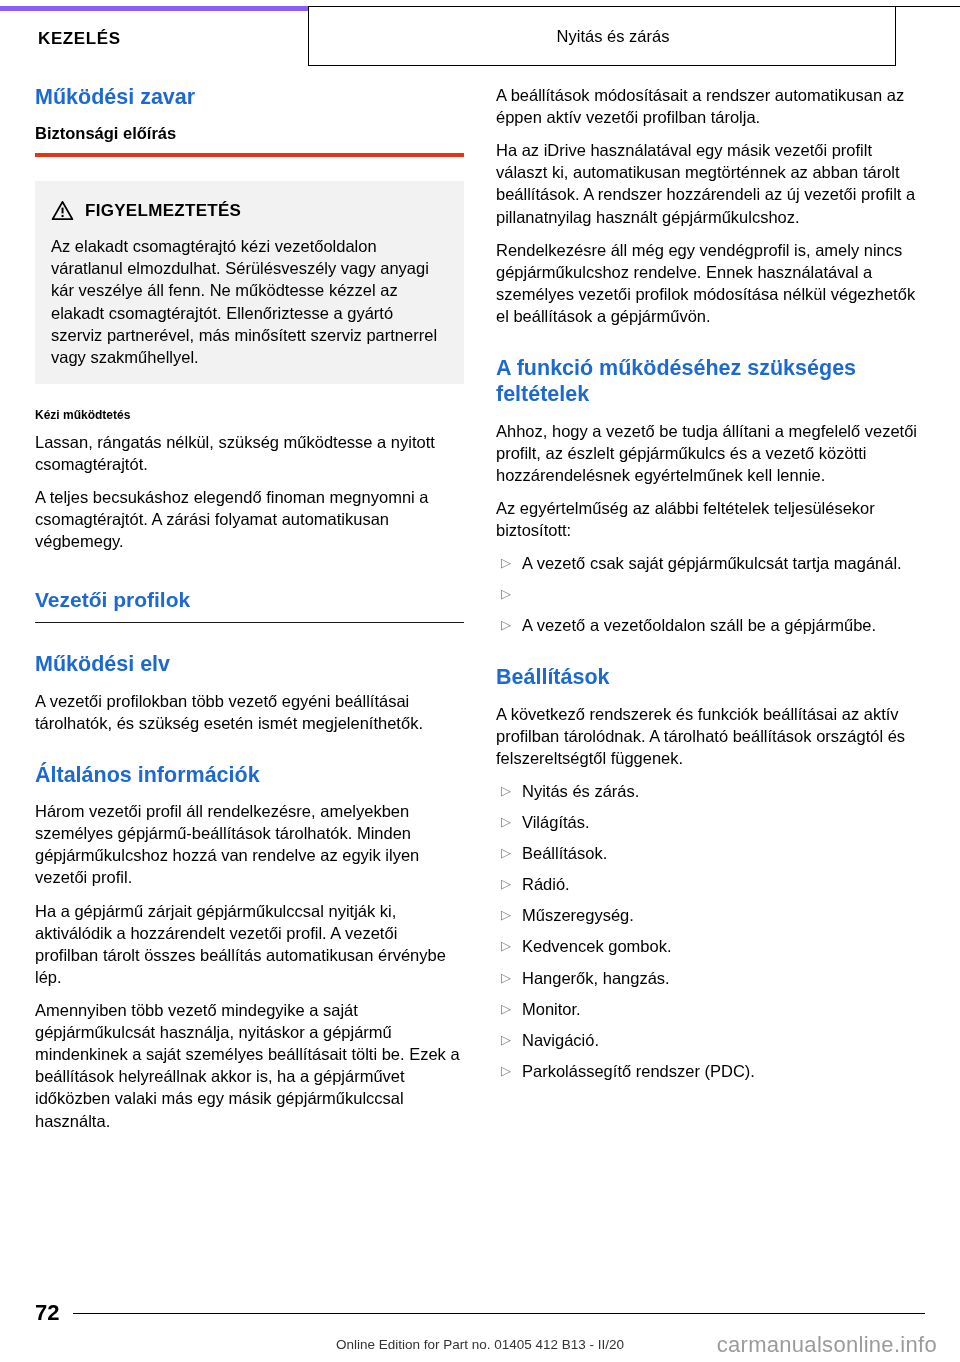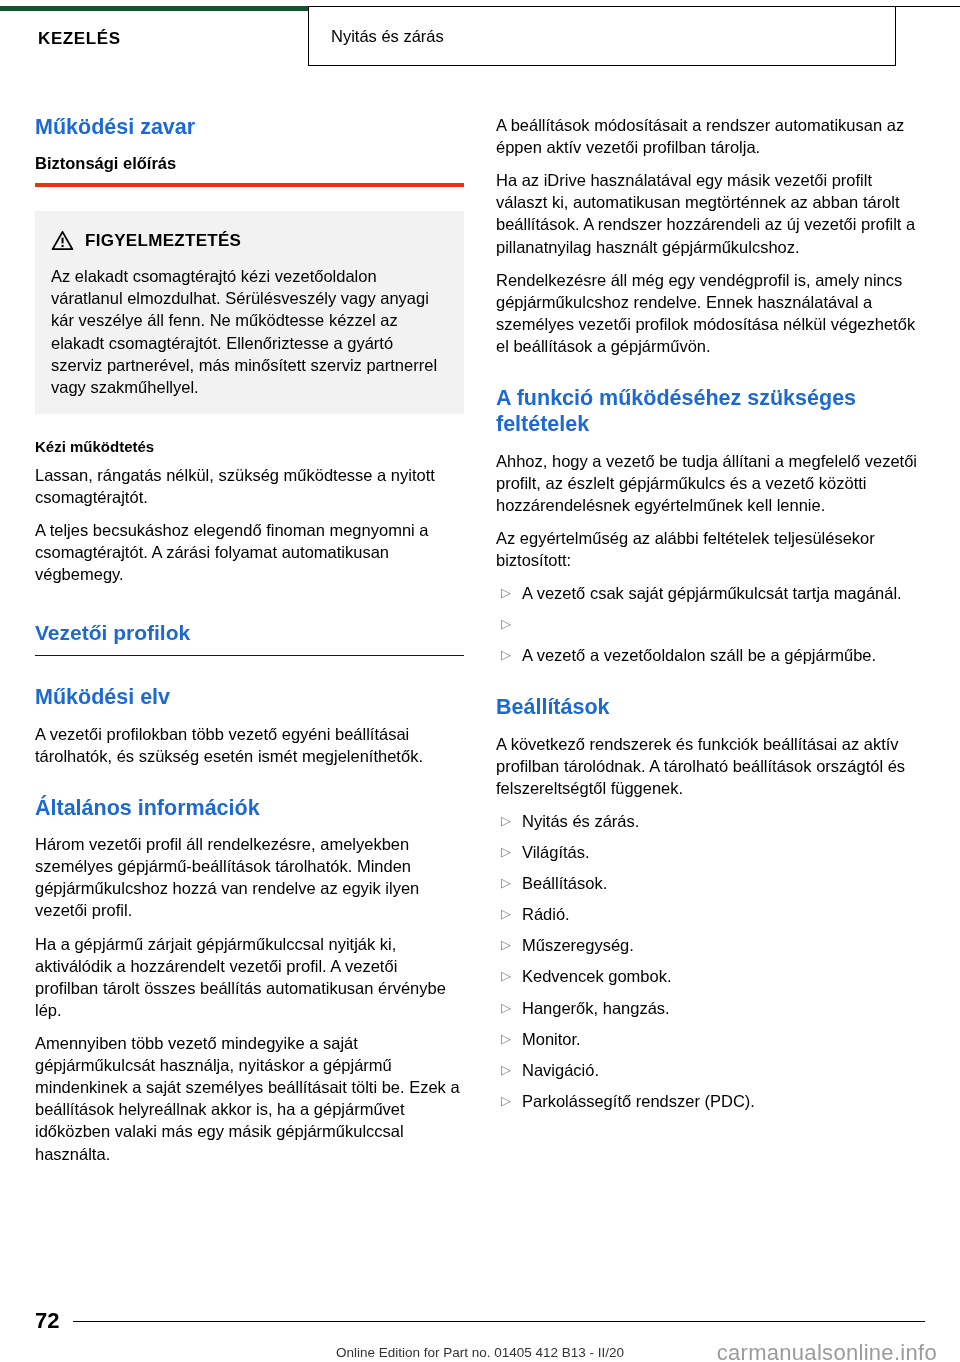--- a/index.html
+++ b/index.html
@@ -9,71 +9,72 @@
     font-family:"Liberation Sans", sans-serif;
     color:#000;
     position:relative;
     overflow:hidden;
   }
   .page { width:960px; height:1362px; position:relative; padding:0 35px; }
 
   
   .header { display:flex; align-items:stretch; height:60px; margin:6px -35px 0 -35px; }
   .header-left {
-    width:308px; border-top:5px solid #14532d;
+    width:308px; border-top:5px solid #8b5cf6;
     display:flex; align-items:center; padding-left:38px;
   }
   .chapter { font-weight:bold; font-size:17px; letter-spacing:0.6px; }
   .header-mid {
     flex:1;
     border-top:1px solid #000; border-bottom:1px solid #000;
     border-left:1px solid #000; border-right:1px solid #000;
     display:flex; align-items:center; padding-left:22px;
     font-size:16.5px;
+    justify-content:center;
   }
   .header-right { width:64px; border-top:1px solid #000; }
 
   
-  .columns { display:flex; gap:32px; margin-top:48px; }
+  .columns { display:flex; gap:32px; margin-top:18px; }
   .col { width:429px; }
   .col > :first-child { margin-top:0 !important; }
 
   p.body { font-size:16.5px; line-height:1.34; margin:0 0 11px; }
 
   h1.section {
     font-size:21px; font-weight:700; color:#1c69d4;
     padding-bottom:10px; border-bottom:1.5px solid #1a1a1a;
     margin:36px 0 18px;
   }
   h2.blue {
     font-size:21.5px; font-weight:700; color:#1c69d4;
     line-height:1.22; margin:28px 0 12px;
   }
-  h3.sub { font-size:15px; font-weight:700; margin:24px 0 9px; }
+  h3.sub { font-size:12px; font-weight:700; margin:24px 0 9px; }
 
   .safety-label { font-size:16.5px; font-weight:700; margin:14px 0 10px; }
   .red-rule { height:4px; background:#e63312; margin:0 0 24px; }
 
   
   .warning-box { background:#f2f2f2; padding:18px 16px 14px; margin-bottom:24px; }
   .warning-head { display:flex; align-items:center; gap:11px; margin-bottom:13px; }
   .warn-title { font-weight:700; font-size:17px; letter-spacing:0.3px; }
   .warn-icon { display:inline-flex; }
   .warning-box p.body { margin-bottom:2px; }
 
   
   ul.bullets { list-style:none; margin:2px 0 12px; padding:0; }
   ul.bullets li {
     display:flex; gap:11px; margin-bottom:9px;
     font-size:16.5px; line-height:1.34; padding-left:5px;
   }
   .tri { color:#7d7d7d; font-size:13px; line-height:22px; flex:0 0 auto; }
 
   
-  .footer { position:absolute; left:35px; right:35px; bottom:8px; }
+  .footer { position:absolute; left:35px; right:35px; bottom:16px; }
   .footer-row { display:flex; align-items:center; gap:14px; }
   .pagenum { font-size:22px; font-weight:700; }
   .footer-rule { flex:1; height:1px; background:#000; }
   .edition { text-align:center; font-size:13.5px; color:#333; margin-top:11px; }
   .watermark {
     position:absolute; right:-12px; bottom:-6px;
     color:#9b9b9b; font-size:22px; letter-spacing:0.3px;
   }
 </style>
 </head>

